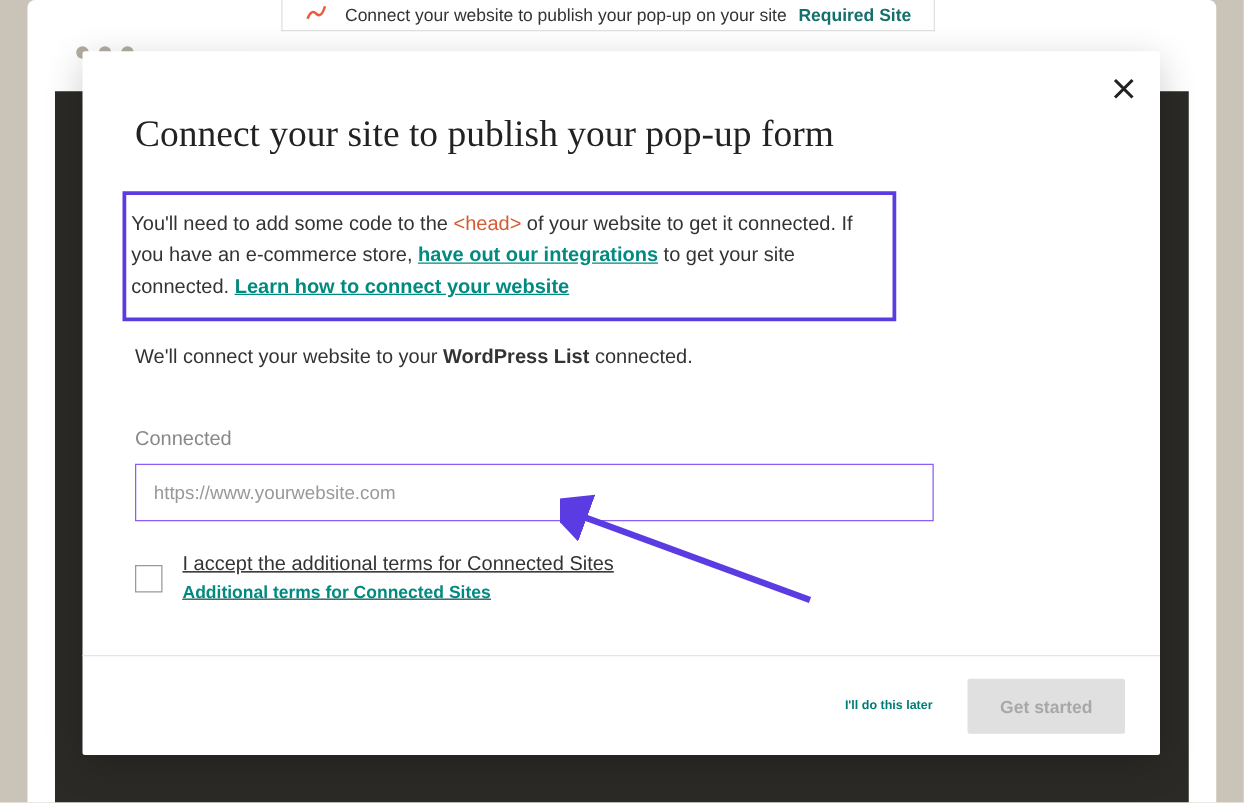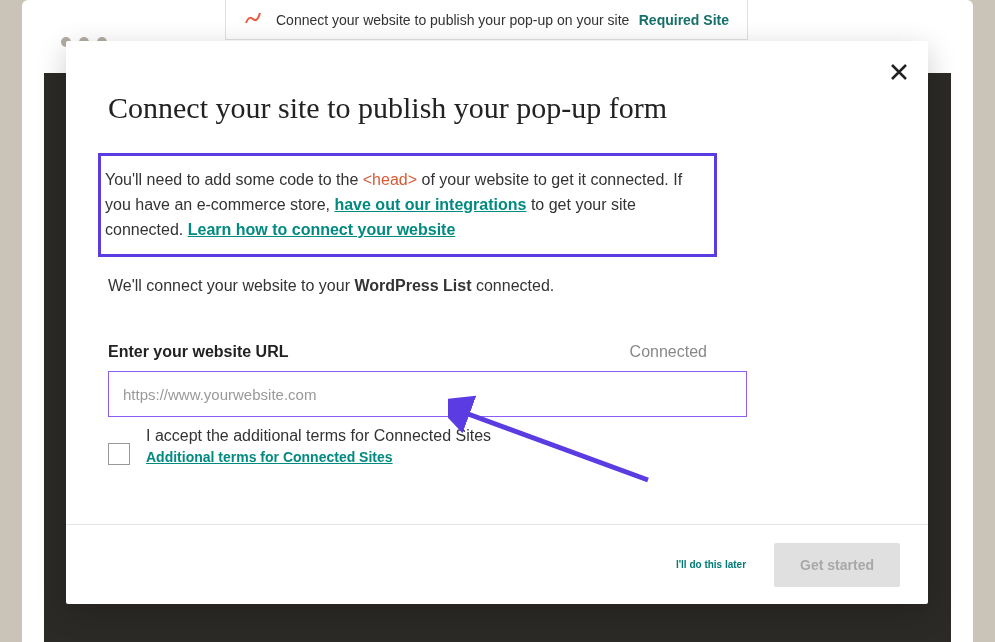--- a/index.html
+++ b/index.html
@@ -35,21 +35,21 @@
       width: 10px;
       height: 10px;
       border-radius: 50%;
       background: #b3aca1;
     }
     .notice-bar {
       position: absolute;
       top: 0;
       left: 203px;
       right: 225px;
-      height: 40px;
+      height: 25px;
       background: #fff;
       border: 1px solid #e0e0e0;
       border-top: none;
       display: flex;
       align-items: center;
       padding: 0 18px;
       font-size: 14px;
       color: #333;
     }
     .notice-icon {
@@ -161,23 +161,24 @@
       padding: 0 14px;
       font-size: 15px;
       color: #333;
       background: #fff;
     }
     .url-input::placeholder {
       color: #999;
     }
     .checkbox-row {
       display: flex;
-      align-items: flex-end;
-      margin-top: 10px;
+      align-items: center;
+      margin-top: 26px;
       gap: 16px;
+      text-decoration: underline;
     }
     .checkbox {
       width: 22px;
       height: 22px;
       border: 1px solid #999;
       background: #fff;
       flex-shrink: 0;
       cursor: pointer;
       margin-top: 1px;
     }
@@ -267,21 +268,20 @@
         <p class="description">
           <span>You'll need to add some code to the </span><span class="code-inline">&lt;head&gt;</span><span> of your website to get it connected. If you have an e-commerce store, </span><a class="link">have out our integrations</a><span> to get your site connected. </span><a class="link">Learn how to connect your website</a>
         </p>
       </div>
 
       <p class="audience-line">
         <span>We'll connect your website to your </span><strong>WordPress List</strong><span> connected.</span>
       </p>
 
       <div class="field-row" style="width:599px;">
-        <span class="field-label">Enter your website URL</span>
         <span class="required-text">Connected</span>
       </div>
       <input type="text" class="url-input" placeholder="https://www.yourwebsite.com" style="">
 
       <div class="checkbox-row">
         <div class="checkbox"></div>
         <div>
           <span class="checkbox-text">I accept the additional terms for Connected Sites</span>
           <a class="terms-link">Additional terms for Connected Sites</a>
         </div>

